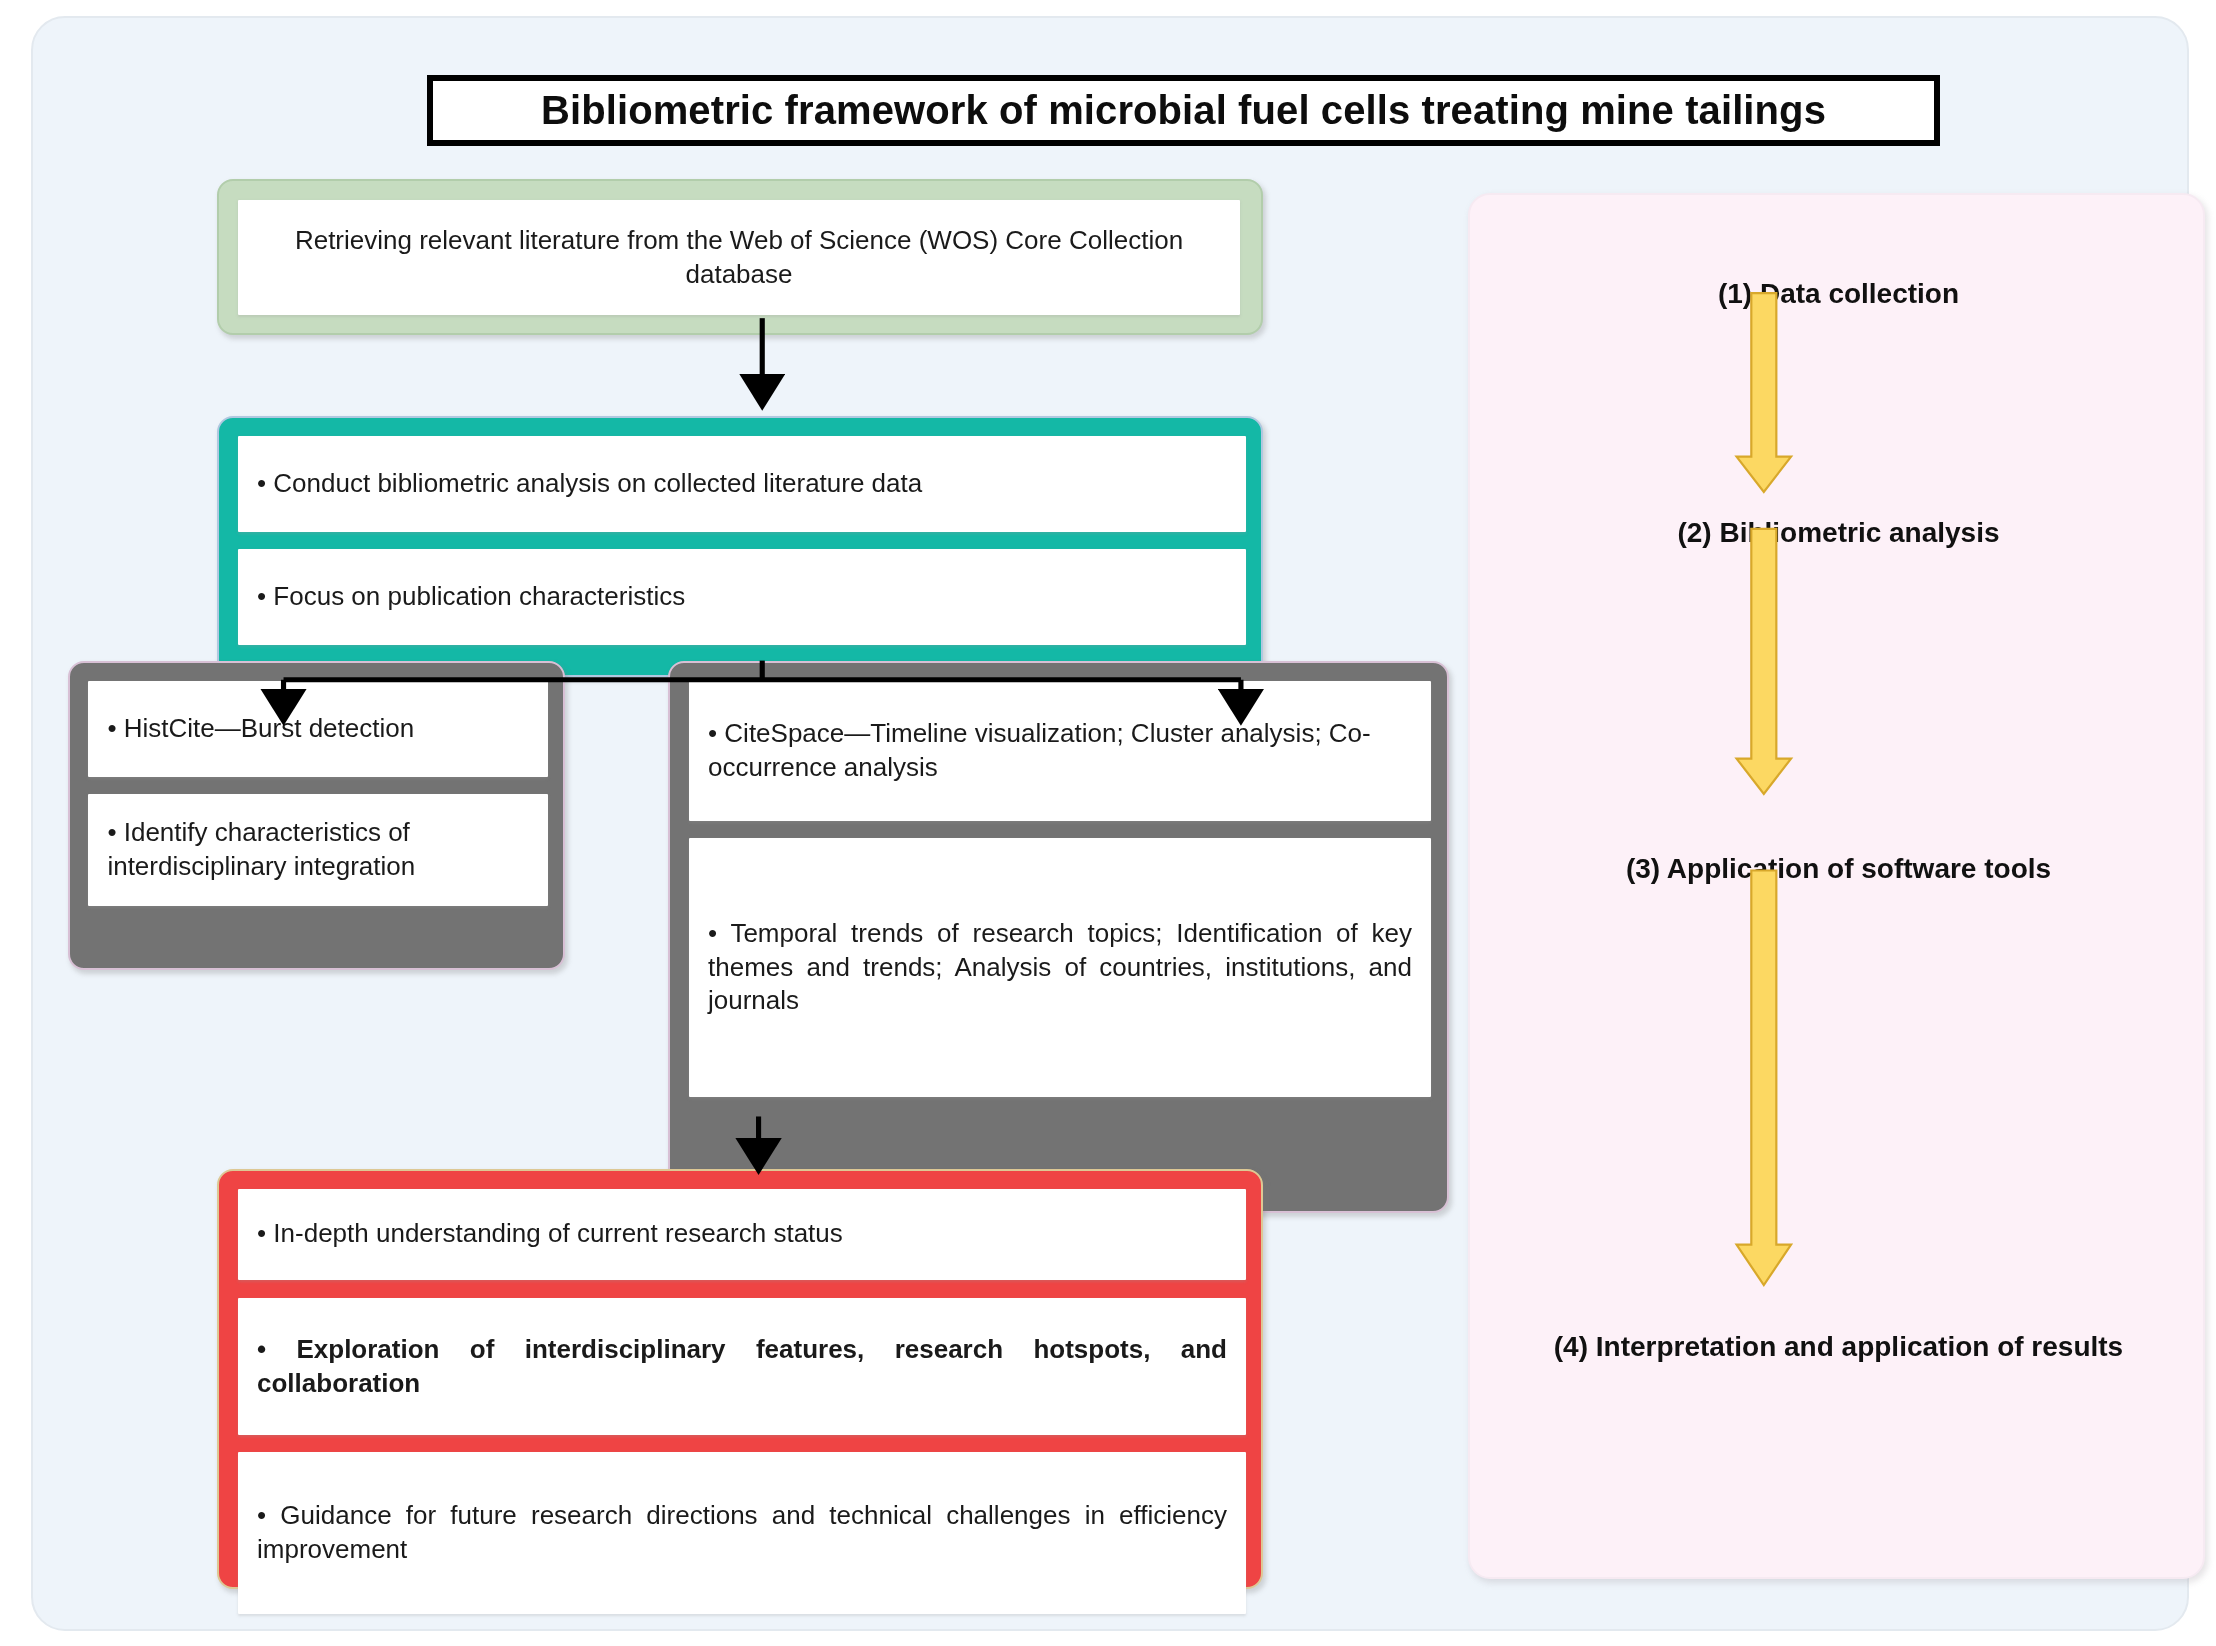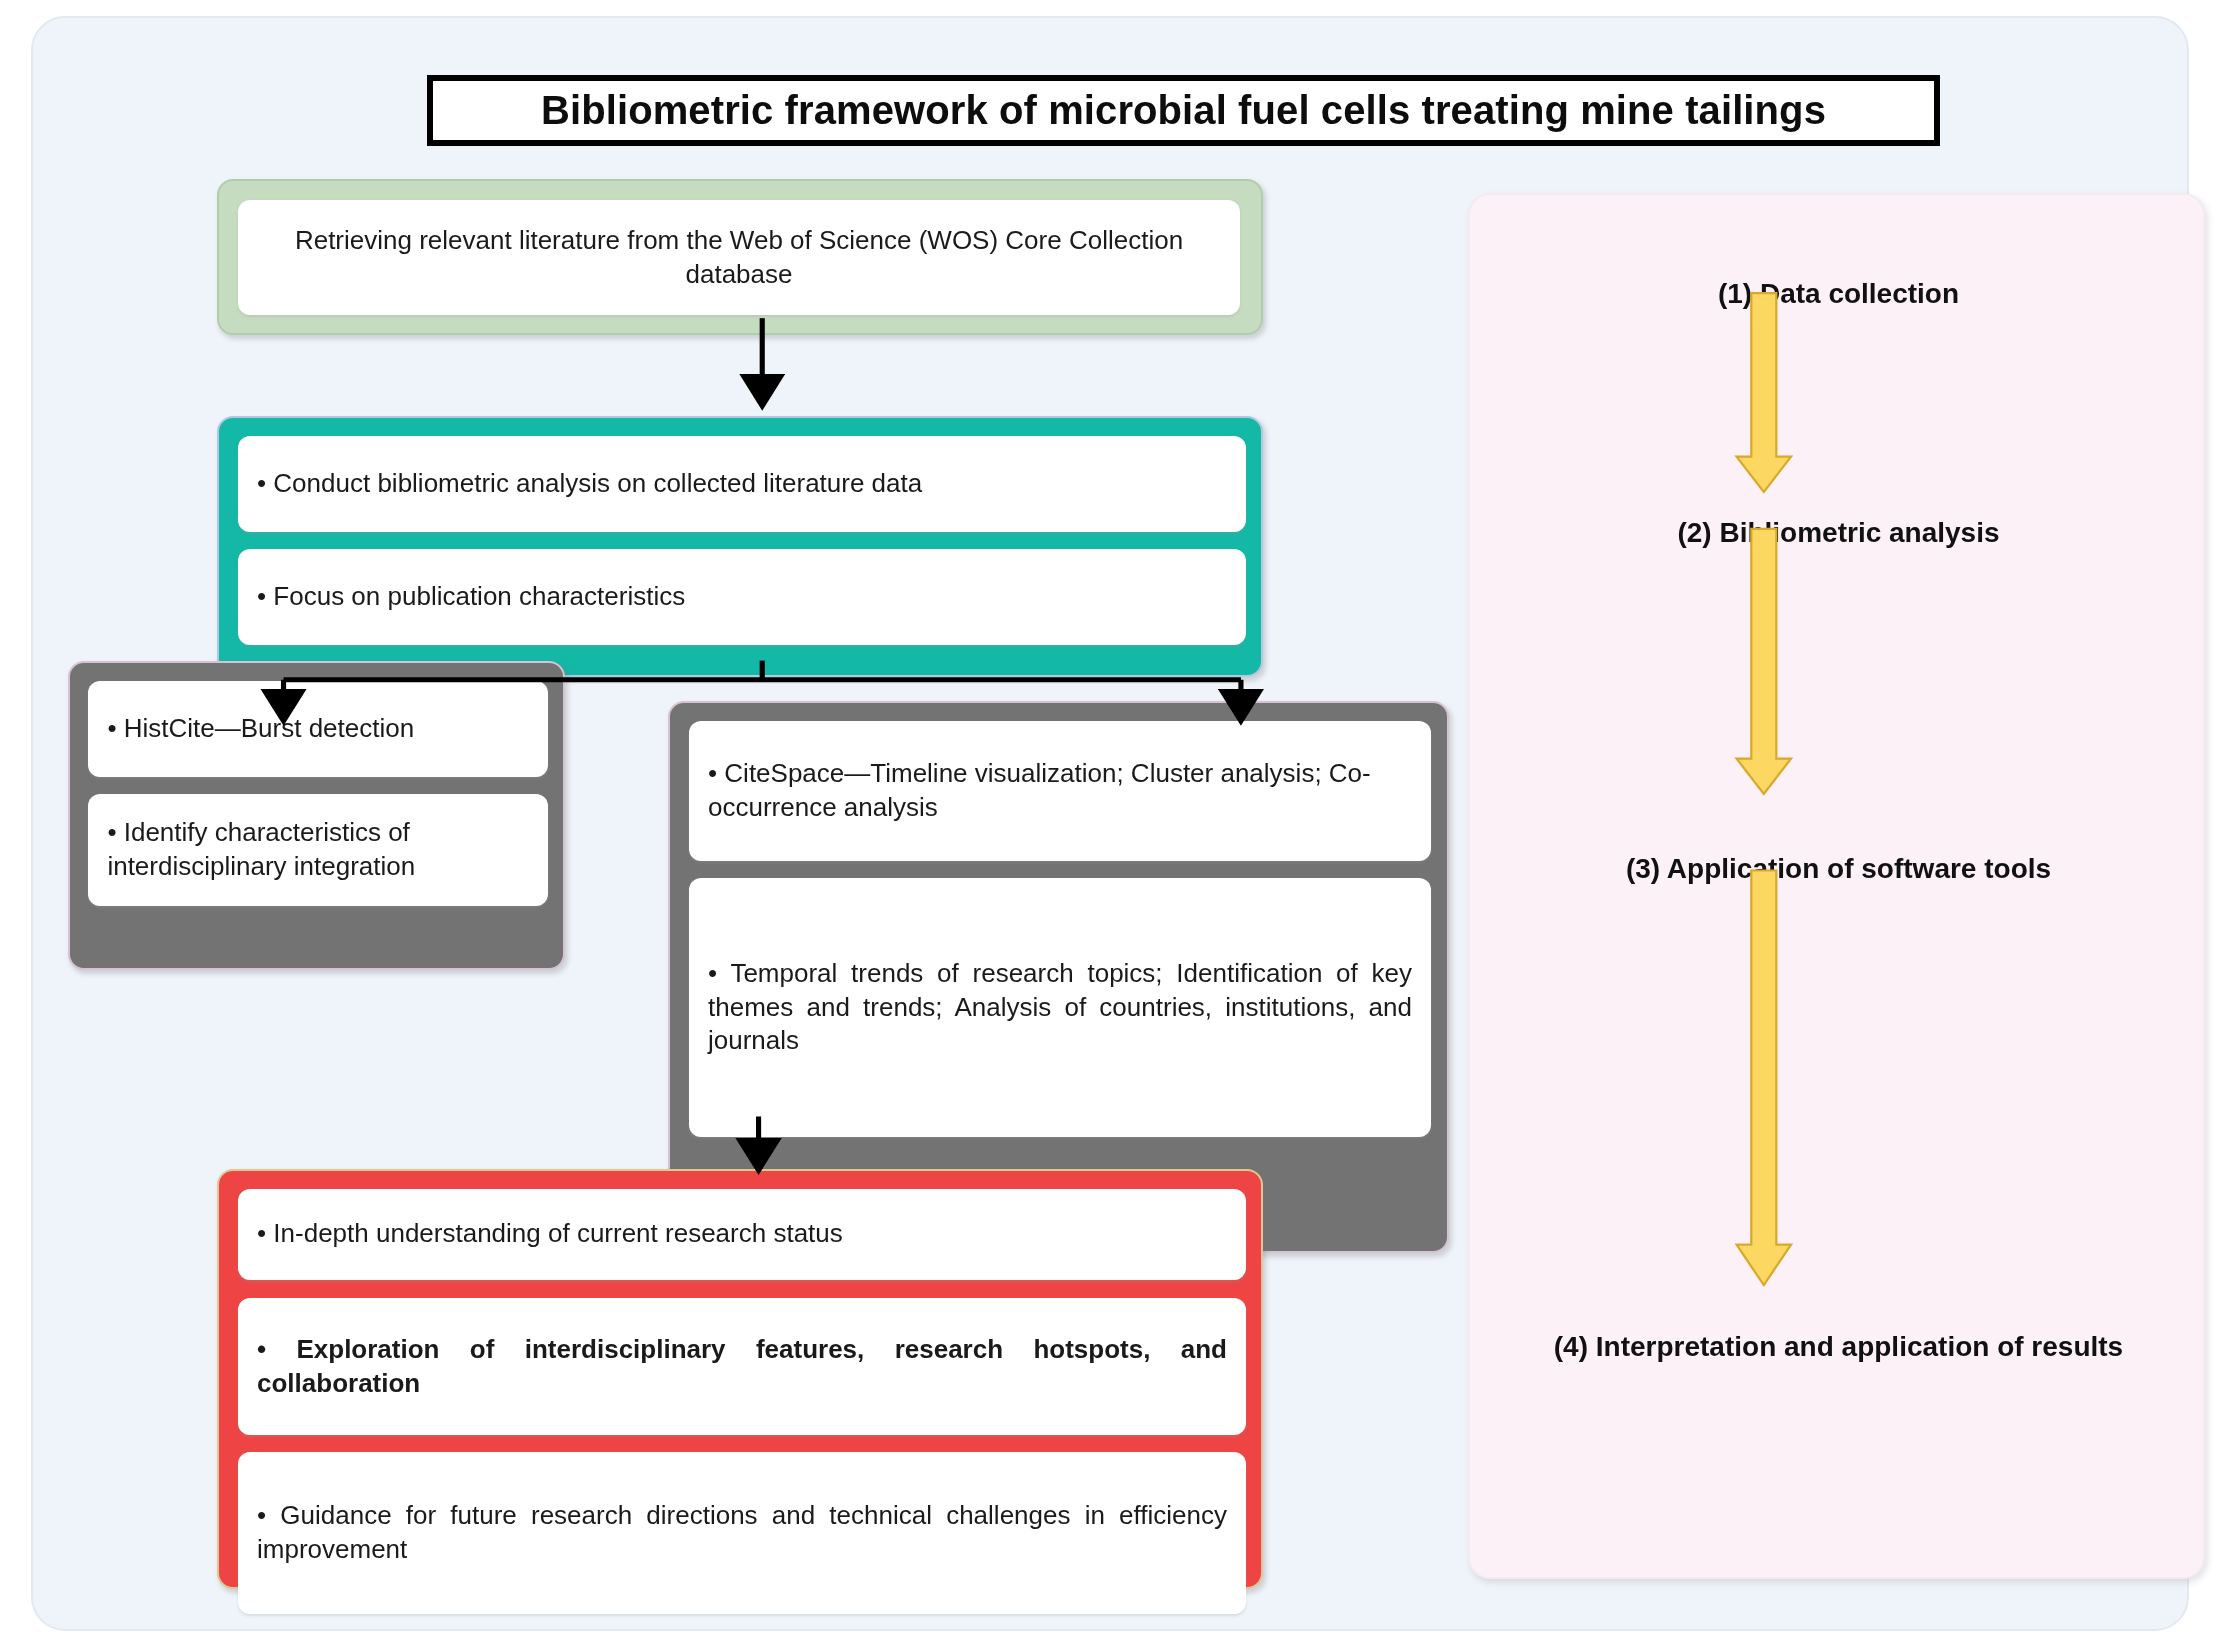--- a/index.html
+++ b/index.html
@@ -28,21 +28,21 @@
     position:absolute;box-sizing:border-box;border-radius:16px;
     box-shadow:2.2px 3.7px 5.2px rgba(120,120,120,.28);
   }
   .group.green{background:#c6dcc0;border:2.9px solid #b2cdab;}
   .group.blue {background:#14b8a6;border:2.9px solid #b0c8e0;}
   .group.purple{background:#737373;border:2.9px solid #d8c0d5;}
   .group.gold {background:#ef4444;border:2.9px solid #ddc894;}
 
   
   .card{
-    background:#ffffff;border-radius:12px;box-sizing:border-box;
+    background:#ffffff;border-radius:1px;box-sizing:border-box;
     box-shadow:0 1.5px 2.9px rgba(150,150,150,.25);
     display:flex;align-items:center;
     position:absolute;
   }
   .card .txt{
     display:block;width:100%;
     font-size:26px;line-height:1.30;color:#1a1a1a;
     padding:0 19px;box-sizing:border-box;
   }
   .card .txt.just{text-align:justify;text-align-last:left;}
@@ -88,21 +88,21 @@
 
   <div class="group purple" style="left:35px;top:643px;width:497px;height:309px;">
     <div class="card" style="left:18.4px;top:17.7px;width:460px;height:96px;">
       <span class="txt">• HistCite—Burst detection</span>
     </div>
     <div class="card" style="left:18.4px;top:131px;width:460px;height:112px;">
       <span class="txt">• Identify characteristics of interdisciplinary integration</span>
     </div>
   </div>
 
-  <div class="group purple" style="left:635px;top:643px;width:781px;height:552px;margin-top:40px;">
+  <div class="group purple" style="left:635px;top:643px;width:781px;height:552px;">
     <div class="card" style="left:19px;top:17.7px;width:742px;height:140px;">
       <span class="txt">• CiteSpace—Timeline visualization; Cluster analysis; Co-occurrence analysis</span>
     </div>
     <div class="card" style="left:19px;top:175px;width:742px;height:259px;">
       <span class="txt just">• Temporal trends of research topics; Identification of key themes and trends; Analysis of countries, institutions, and journals</span>
     </div>
   </div>
 
   <div class="group gold" style="left:184px;top:1151px;width:1046px;height:420px;">
     <div class="card" style="left:19px;top:17.7px;width:1008px;height:91px;">

